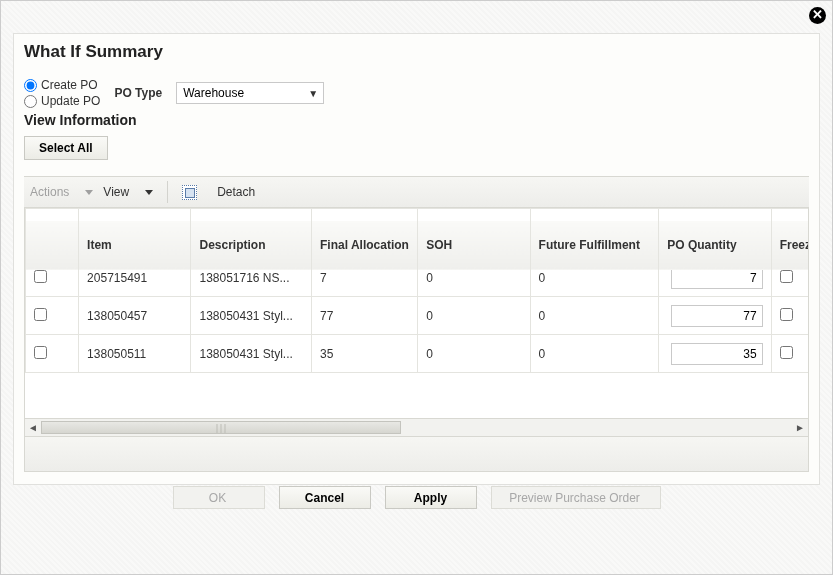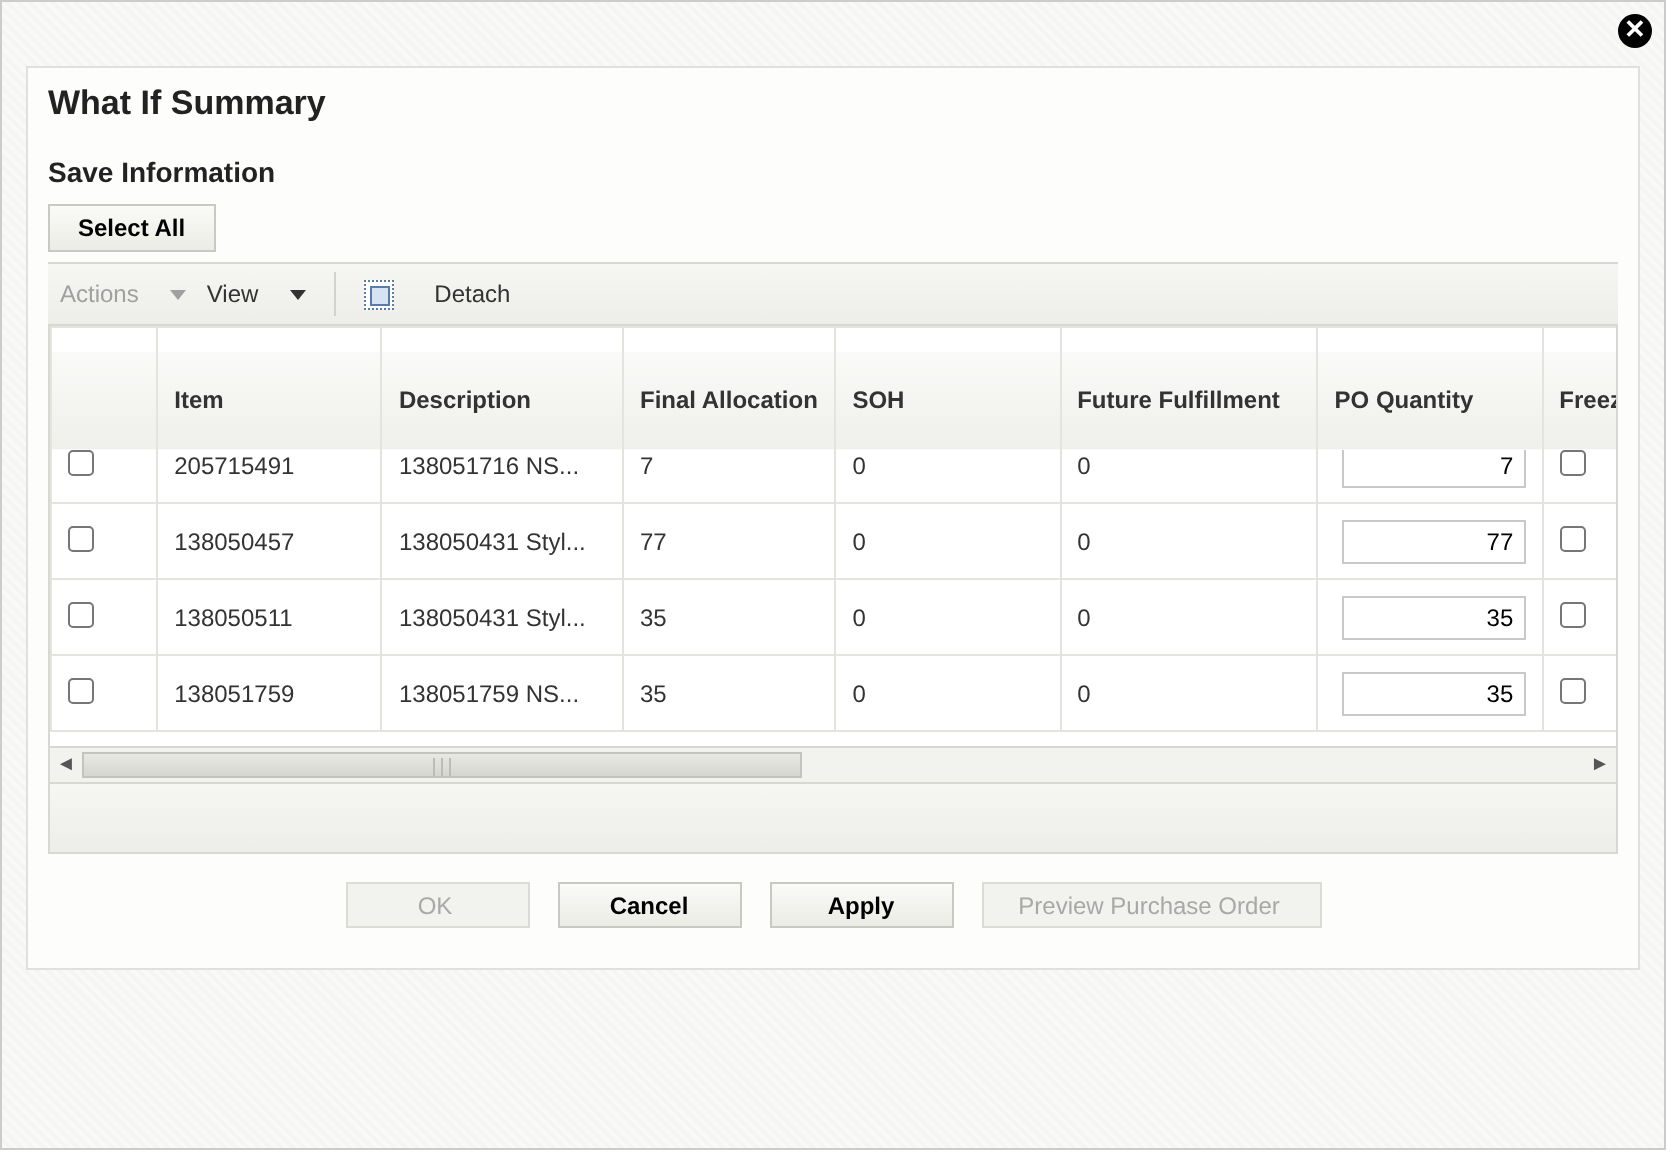--- a/index.html
+++ b/index.html
@@ -115,21 +115,21 @@
     white-space: nowrap;
   }
   .btn.bold { font-weight: bold; }
   .btn.disabled {
     color: #a8a8a8;
     background: #f2f2ef;
     border-color: #dcdcd6;
     cursor: default;
     padding-left: 12px;
   }
-  .select-all-row { margin-bottom: 5px; }
+  .select-all-row { margin-bottom: 16px; }
 
   .toolbar {
     display: flex;
     align-items: center;
     height: 30px;
     border-top: 1px solid #d8d8d2;
     border-bottom: 1px solid #d8d8d2;
     background: linear-gradient(#f6f6f3,#ededea);
     padding: 0 6px;
     gap: 10px;
@@ -289,22 +289,41 @@
 <body>
 
 <div class="dialog">
   <div class="dialog-header">
     <div class="close-btn">✕</div>
   </div>
 
   <div class="dialog-body">
     <h2 class="page-title">What If Summary</h2>
 
-
-    <h3 class="section-title">Save Information</h3>
+    <div class="options-row">
+      <div class="radio-stack">
+        <label class="radio-line">
+          <input type="radio" name="poact" checked="" style="">
+          <span>Create PO</span>
+        </label>
+        <label class="radio-line">
+          <input type="radio" name="poact" style="">
+          <span>Update PO</span>
+        </label>
+      </div>
+      <span class="label-bold">PO Type</span>
+      <span class="select-wrap">
+        <select>
+          <option>Warehouse</option>
+        </select>
+        <span class="select-caret">▼</span>
+      </span>
+    </div>
+
+    <h3 class="section-title">View Information</h3>
 
     <div class="select-all-row">
       <button class="btn bold">Select All</button>
     </div>
 
     <div class="toolbar">
       <span class="menu-label disabled">
         <span>Actions</span>
         <span class="caret"></span>
       </span>
@@ -373,32 +392,20 @@
               <td>138050511</td>
               <td>138050431 Styl...</td>
               <td>35</td>
               <td>0</td>
               <td>0</td>
               <td>
                 <input class="poq-input" value="35" style="">
               </td>
               <td class="center"><input type="checkbox" style=""></td>
             </tr>
-            <tr>
-              <td class="center"><input type="checkbox" style=""></td>
-              <td>138051759</td>
-              <td>138051759 NS...</td>
-              <td>35</td>
-              <td>0</td>
-              <td>0</td>
-              <td>
-                <input class="poq-input" value="35" style="">
-              </td>
-              <td class="center"><input type="checkbox" style=""></td>
-            </tr>
           </tbody>
       </table>
     </div>
 
     <div class="hscroll-bar">
       <div class="hscroll-arrow">◄</div>
       <div class="hscroll-track">
         <div class="hscroll-thumb"></div>
       </div>
       <div class="hscroll-arrow">►</div>

